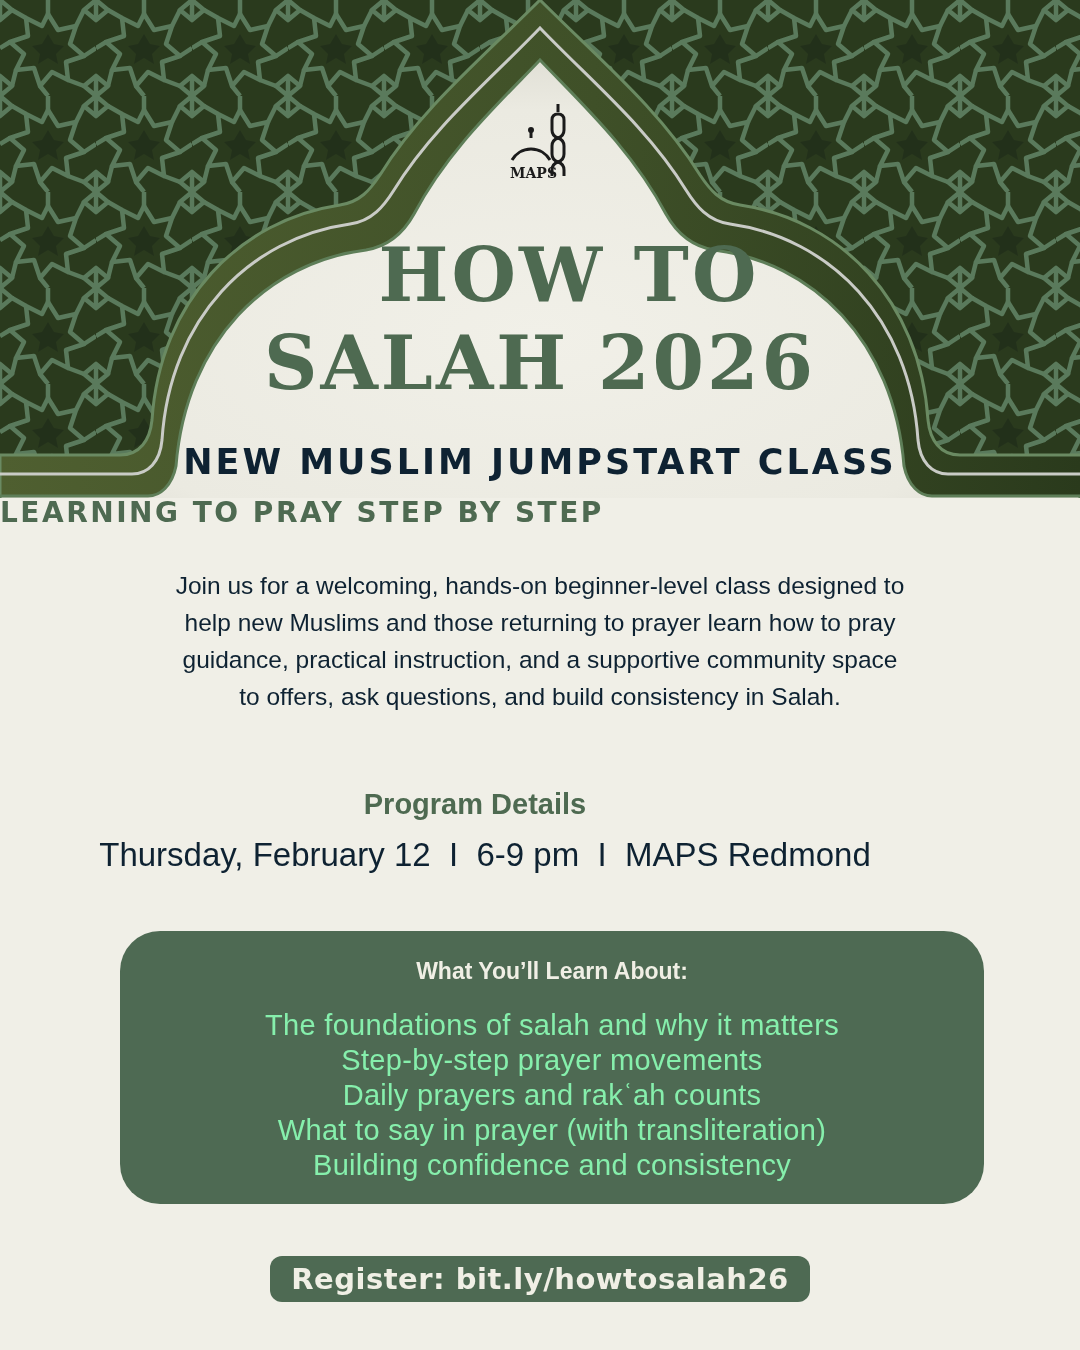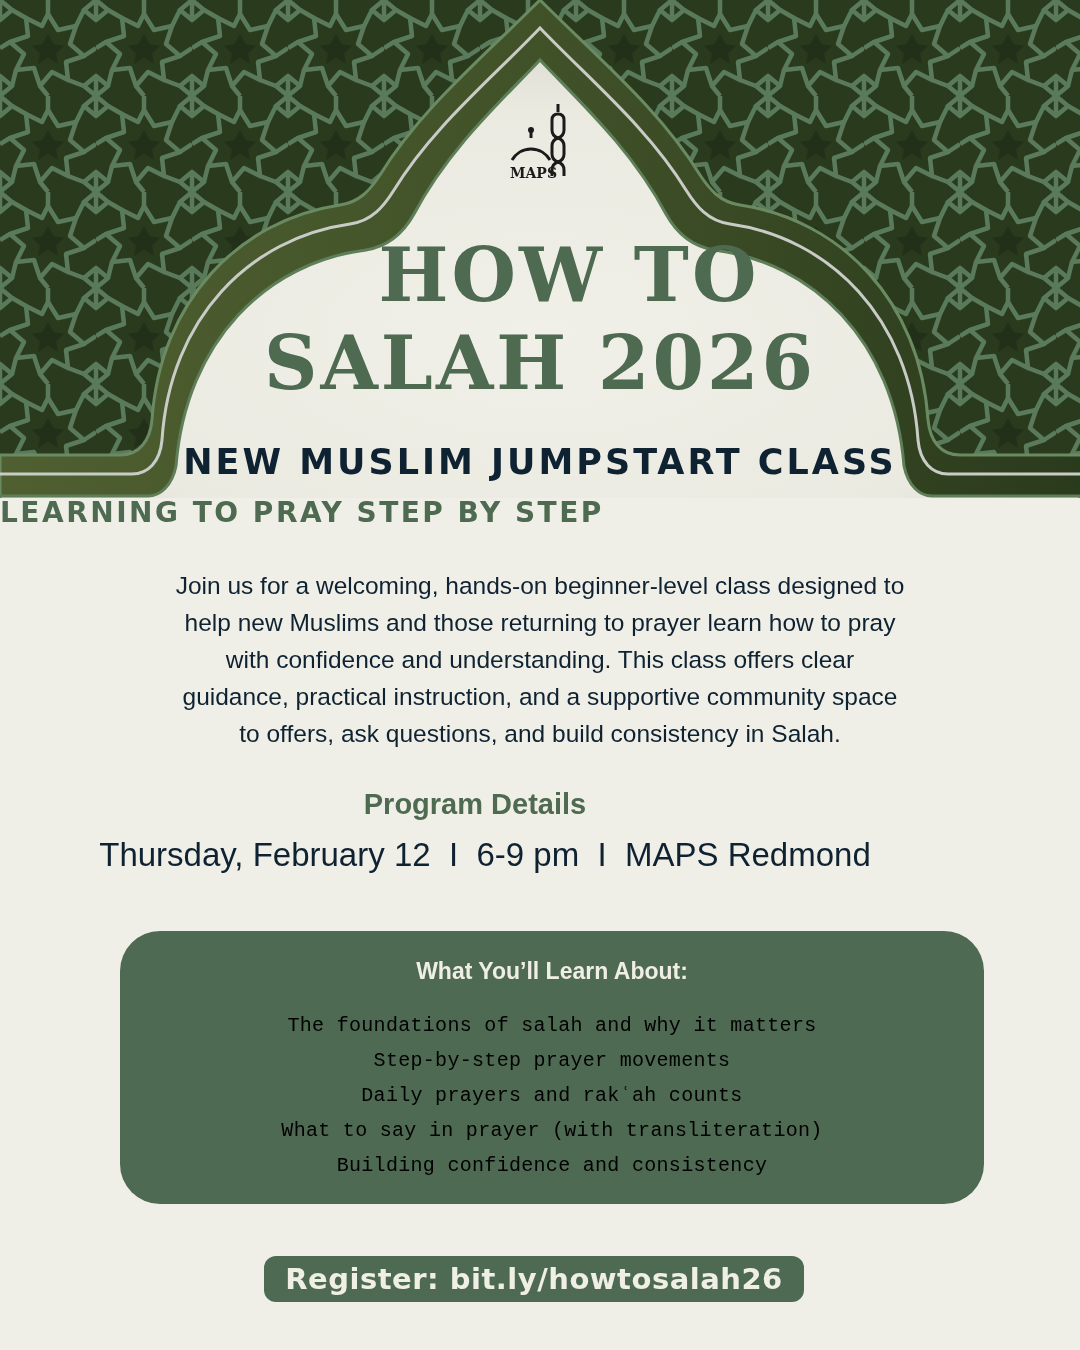--- a/index.html
+++ b/index.html
@@ -12,22 +12,22 @@
   .title.l2 { top: 326px; }
   .subtitle { position: absolute; left: 0; width: 1080px; text-align: center; top: 442px; font-family: "DejaVu Sans", sans-serif; font-weight: bold; font-size: 35px; letter-spacing: 3px; color: #0e2232; }
   .tagline { position: absolute; left: 0; width: 1080px; text-align: left; top: 496px; font-family: "DejaVu Sans", sans-serif; font-weight: bold; font-size: 28px; letter-spacing: 2.5px; color: #4e6a51; }
   .desc { position: absolute; left: 90px; width: 900px; top: 567px; text-align: center; font-family: "Liberation Sans", sans-serif; font-size: 24.5px; line-height: 37px; color: #0e2232; }
   .desc span { display: block; }
   .details-head { position: absolute; left: 0; width: 876px; text-align: center; top: 788px; font-family: "Liberation Sans", sans-serif; font-weight: bold; font-size: 29px; color: #4e6a51; padding-left: 37px; }
   .details-line { position: absolute; left: 0; width: 970px; text-align: center; top: 836px; font-family: "Liberation Sans", sans-serif; font-size: 33px; color: #0e2232; white-space: pre; }
   .learn-box { position: absolute; left: 120px; top: 931px; width: 864px; height: 273px; background: #4e6a53; border-radius: 40px; }
   .learn-head { position: absolute; left: 0; width: 864px; top: 27px; text-align: center; font-family: "Liberation Sans", sans-serif; font-weight: bold; font-size: 23px; color: #f0efe5; }
   .learn-list { position: absolute; left: 0; width: 864px; top: 77px; margin: 0; padding: 0; list-style: none; text-align: center; }
-  .learn-list li { font-family: Liberation Mono, monospace; font-size: 20px; line-height: 35px; color: #000000; letter-spacing: 0.3px; }
-  .register { position: absolute; left: 264px; top: 1256px; width: 540px; height: 46px; background: #4e6a53; border-radius: 12px; text-align: center; font-family: "DejaVu Sans", sans-serif; font-weight: bold; font-size: 29px; line-height: 46px; color: #f0efe5; letter-spacing: 0.5px; }
+  .learn-list li { font-family: Liberation Sans, sans-serif; font-size: 29px; line-height: 35px; color: #86efac; letter-spacing: 0.3px; }
+  .register { position: absolute; left: 270px; top: 1256px; width: 540px; height: 46px; background: #4e6a53; border-radius: 12px; text-align: center; font-family: "DejaVu Sans", sans-serif; font-weight: bold; font-size: 29px; line-height: 46px; color: #f0efe5; letter-spacing: 0.5px; }
 </style>
 </head>
 <body>
 
 <div class="poster">
 
   <svg class="bg-svg" viewBox="0 0 1080 560" xmlns="http://www.w3.org/2000/svg">
     <defs>
       <pattern id="geo" x="0" y="0" width="96" height="96" patternUnits="userSpaceOnUse">
         <rect width="96" height="96" fill="#2a3a1d"></rect>
@@ -85,21 +85,20 @@
 
   <div class="title l1">HOW TO</div>
   <div class="title l2">SALAH 2026</div>
 
   <div class="subtitle">NEW MUSLIM JUMPSTART CLASS</div>
   <div class="tagline">LEARNING TO PRAY STEP BY STEP</div>
 
   <div class="desc">
     <span>Join us for a welcoming, hands-on beginner-level class designed to</span>
     <span>help new Muslims and those returning to prayer learn how to pray</span>
-    <span>with confidence and understanding. This class offers clear</span>
     <span>guidance, practical instruction, and a supportive community space</span>
     <span>to offers, ask questions, and build consistency in Salah.</span>
   </div>
 
   <div class="details-head">Program Details</div>
   <div class="details-line">Thursday, February 12  I  6-9 pm  I  MAPS Redmond</div>
 
   <div class="learn-box">
     <div class="learn-head">What You’ll Learn About:</div>
     <ul class="learn-list">

